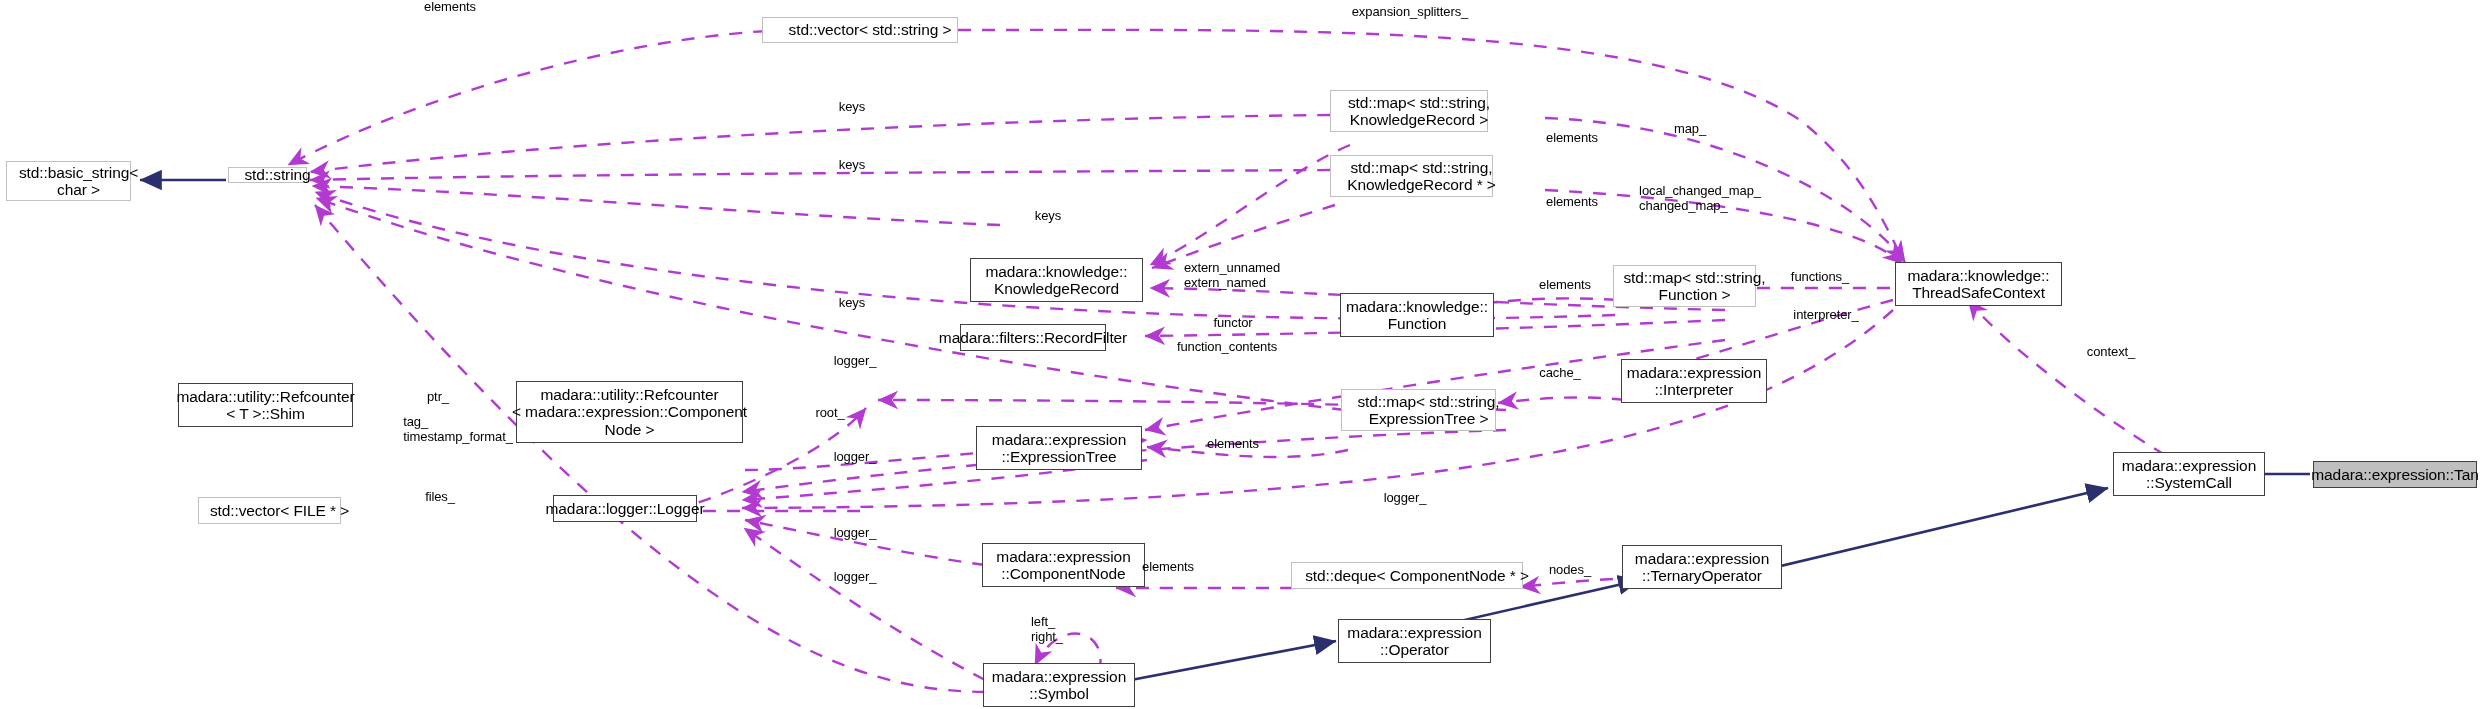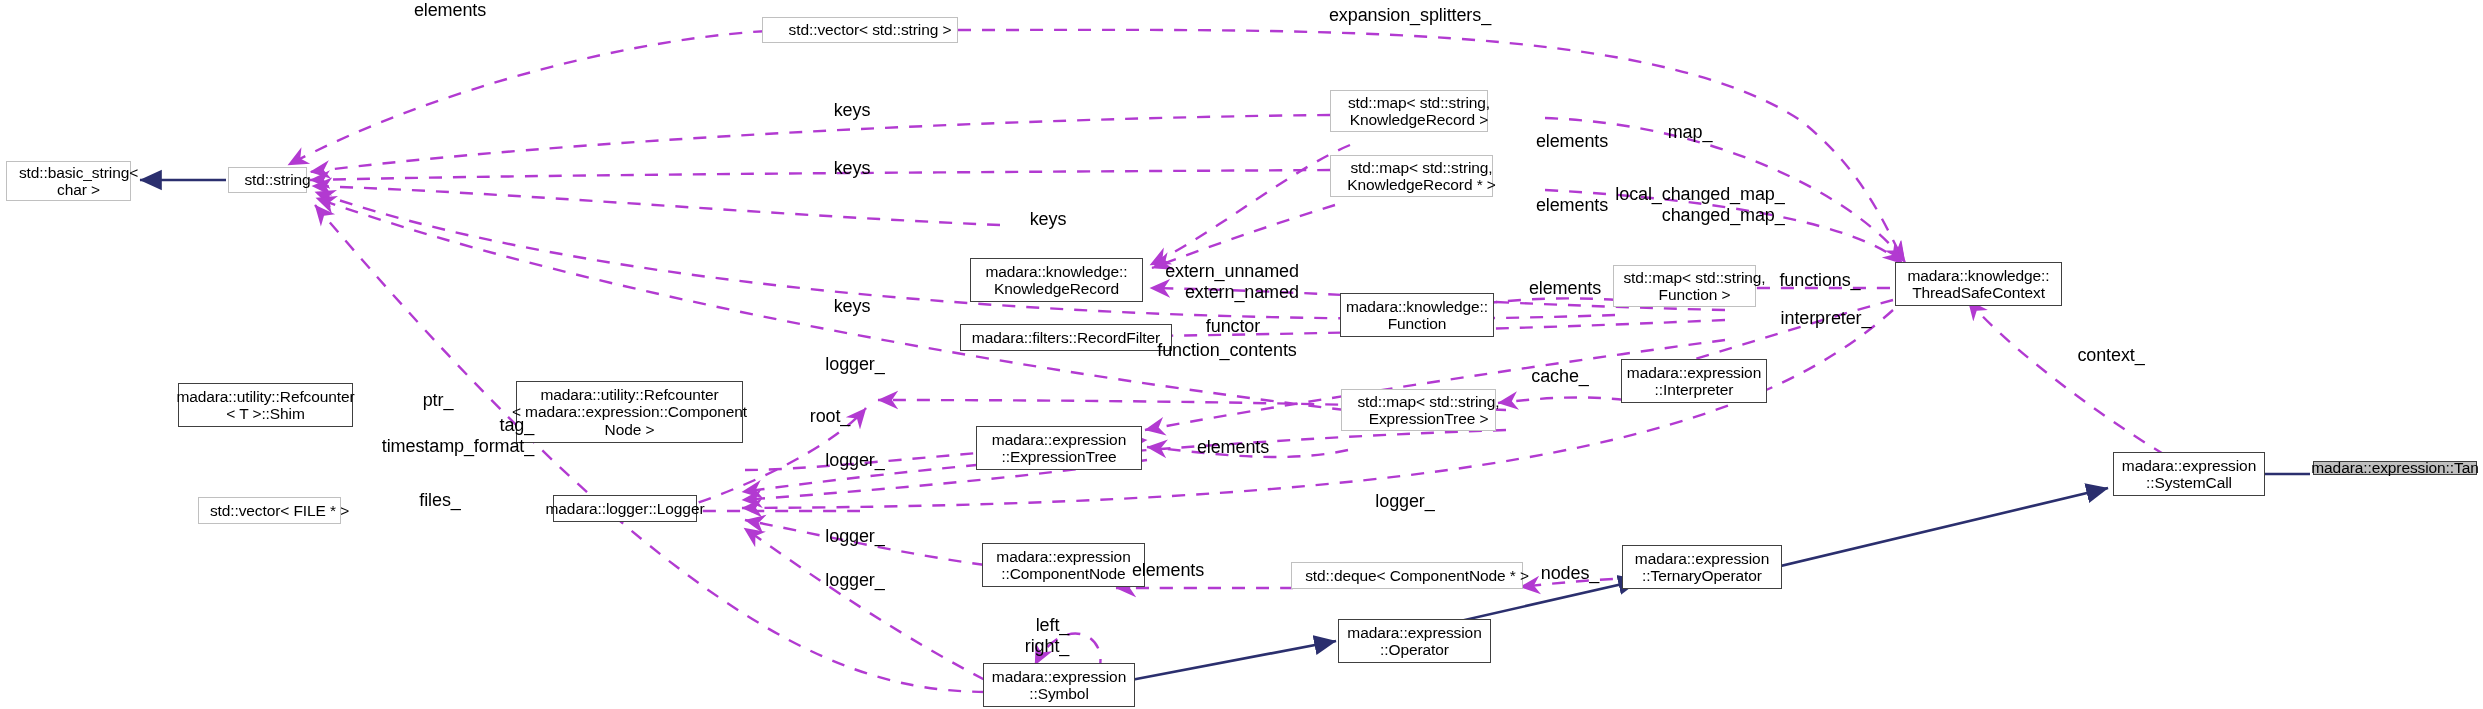--- a/index.html
+++ b/index.html
@@ -28,25 +28,25 @@
     letter-spacing:-0.1px;
   }
   
   .node.lib{border:1.4px solid #c0c0c0;padding-left:20px;}
   
   .node.cls{border:1.8px solid #404040;}
   
   .node.cur{border:1.8px solid #404040;background:#bfbfbf;}
   .elabel{
     position:absolute;
-    font-size:18px;
+    font-size:13px;
     line-height:1.14;
     color:#000000;
     white-space:pre;
-    text-align:right;
+    text-align:left;
     letter-spacing:-0.1px;
     transform:translateX(-50%);
   }
 </style>
 </head>
 <body>
 
 <div id="canvas">
 
   <svg id="edges" viewBox="0 0 2483 709" xmlns="http://www.w3.org/2000/svg">
@@ -138,21 +138,21 @@
 
       <path d="M1099,672 C1110,630 1060,615 1035,665"></path>
 
       <path d="M985,692 C870,690 700,660 315,205"></path>
     </g>
   </svg>
 
   <div class="node lib" style="left:6px;  top:161px; width:125px; height:40px;">std::basic_string&lt;
 char &gt;</div>
 
-  <div class="node lib" style="left:228px;top:167px; width:79px;  height:26px;">std::string</div>
+  <div class="node lib" style="left:228px;top:167px; width:79px;  height:16px;">std::string</div>
 
   <div class="node lib" style="left:762px;top:17px;  width:196px; height:26px;">std::vector&lt; std::string &gt;</div>
 
   <div class="node lib" style="left:1330px;top:90px; width:158px; height:42px;">std::map&lt; std::string,
 KnowledgeRecord &gt;</div>
 
   <div class="node lib" style="left:1330px;top:155px;width:163px; height:42px;">std::map&lt; std::string,
 KnowledgeRecord * &gt;</div>
 
   <div class="node lib" style="left:1613px;top:265px;width:143px; height:42px;">std::map&lt; std::string,
@@ -161,21 +161,21 @@
   <div class="node lib" style="left:1341px;top:389px;width:155px; height:42px;">std::map&lt; std::string,
 ExpressionTree &gt;</div>
 
   <div class="node lib" style="left:1291px;top:562px;width:232px; height:27px;">std::deque&lt; ComponentNode * &gt;</div>
 
   <div class="node lib" style="left:198px; top:497px;width:143px; height:27px;">std::vector&lt; FILE * &gt;</div>
 
   <div class="node cls" style="left:970px; top:258px;width:173px; height:44px;">madara::knowledge::
 KnowledgeRecord</div>
 
-  <div class="node cls" style="left:960px; top:324px;width:212px; height:27px;">madara::filters::RecordFilter</div>
+  <div class="node cls" style="left:960px; top:324px;width:146px; height:27px;">madara::filters::RecordFilter</div>
 
   <div class="node cls" style="left:1340px;top:293px;width:154px; height:44px;">madara::knowledge::
 Function</div>
 
   <div class="node cls" style="left:1895px;top:262px;width:167px; height:44px;">madara::knowledge::
 ThreadSafeContext</div>
 
   <div class="node cls" style="left:1621px;top:359px;width:146px; height:44px;">madara::expression
 ::Interpreter</div>
 
@@ -199,21 +199,21 @@
 
   <div class="node cls" style="left:1338px;top:619px;width:153px; height:44px;">madara::expression
 ::Operator</div>
 
   <div class="node cls" style="left:983px; top:663px;width:152px; height:44px;">madara::expression
 ::Symbol</div>
 
   <div class="node cls" style="left:2113px;top:452px;width:152px; height:44px;">madara::expression
 ::SystemCall</div>
 
-  <div class="node cur" style="left:2313px;top:461px;width:164px; height:14px;">madara::expression::Tan</div>
+  <div class="node cur" style="left:2313px;top:461px;width:164px; height:27px;">madara::expression::Tan</div>
 
   <div class="elabel" style="left:450px; top:0px;">elements</div>
 
   <div class="elabel" style="left:1410px;top:5px;">expansion_splitters_</div>
 
   <div class="elabel" style="left:852px; top:100px;">keys</div>
 
   <div class="elabel" style="left:1690px;top:122px;">map_</div>
 
   <div class="elabel" style="left:852px; top:158px;">keys</div>

